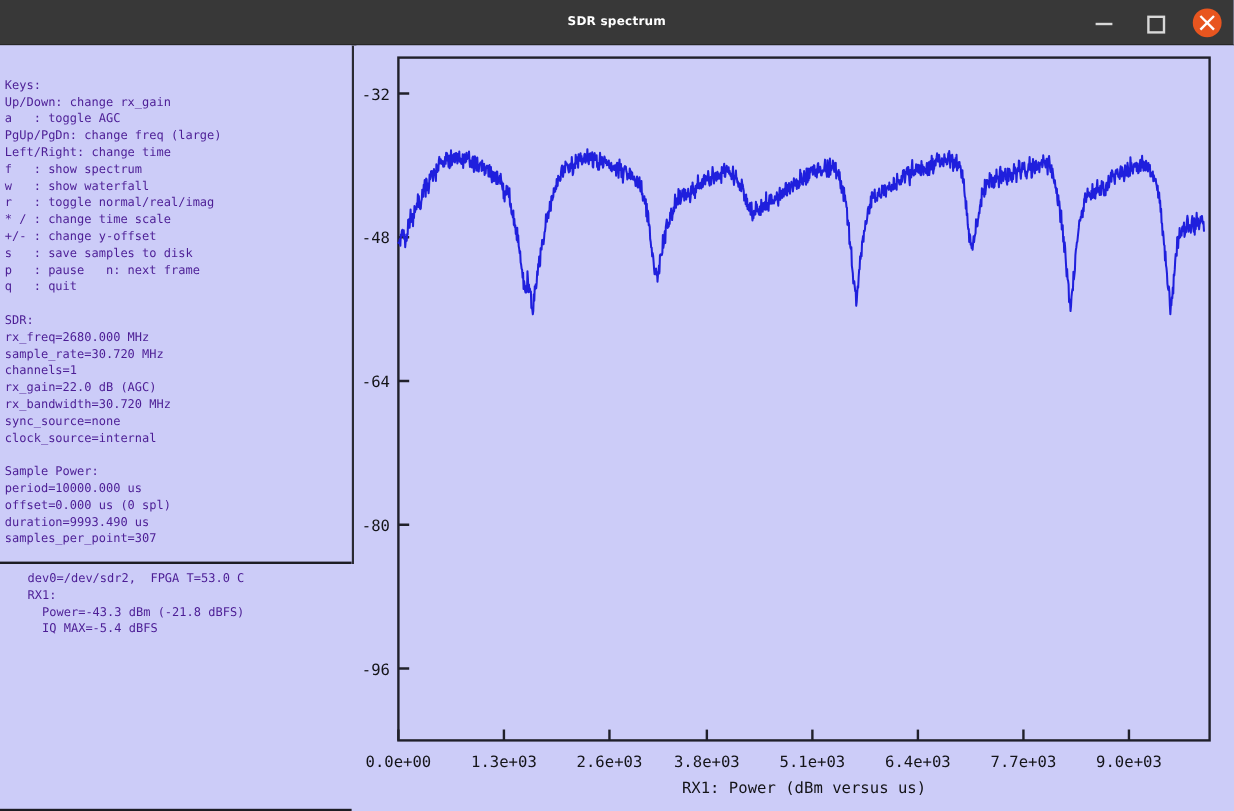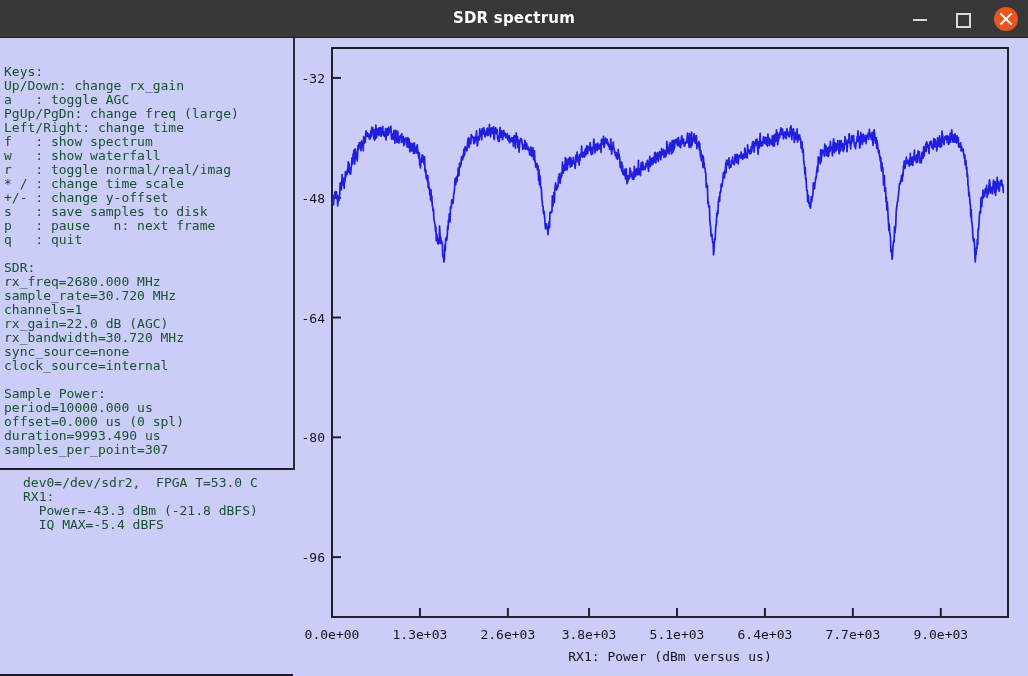--- a/index.html
+++ b/index.html
@@ -25,21 +25,21 @@
   }
   #titlebar-title {
     position: absolute;
     left: 0; top: 0;
     width: 1028px;
     line-height: 37px;
     text-align: center;
     color: #ffffff;
     font-family: "DejaVu Sans", sans-serif;
     font-weight: bold;
-    font-size: 15px;
+    font-size: 10px;
     letter-spacing: 0.2px;
   }
   .winbtn {
     position: absolute;
     top: 7px;
     width: 24px; height: 24px;
   }
   #btn-min  { right: 96px; }
   #btn-max  { right: 54px; }
   #btn-close{ right: 10px; }
@@ -103,23 +103,23 @@
   #panel-empty {
     top: 594px;
     height: 44px;
     border-bottom: 2px solid #1d1d24;
   }
   .mono-text {
     position: absolute;
     left: 4px;
     top: 0;
     font-family: "DejaVu Sans Mono", monospace;
-    font-size: 13px;
+    font-size: 10px;
     line-height: 14px;
-    color: #14532d;
+    color: #4c1d95;
     white-space: pre;
   }
   #info-text { top: 27px; }
   #status-text { top: 6px; }
   
   #clipped-line {
     position: absolute;
     left: 4px;
     top: 419px;
     width: 240px;

